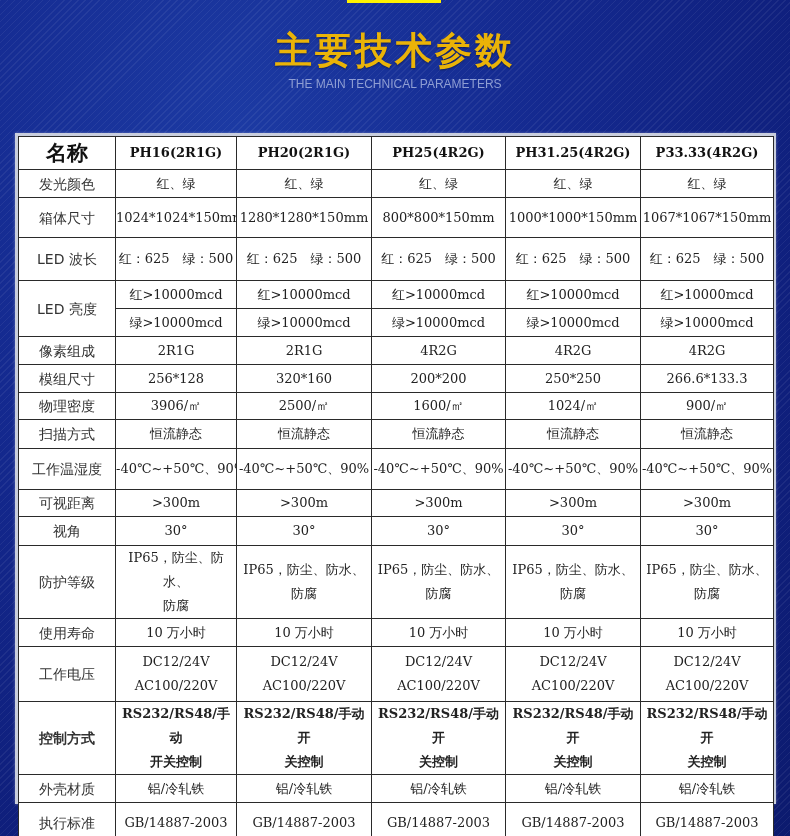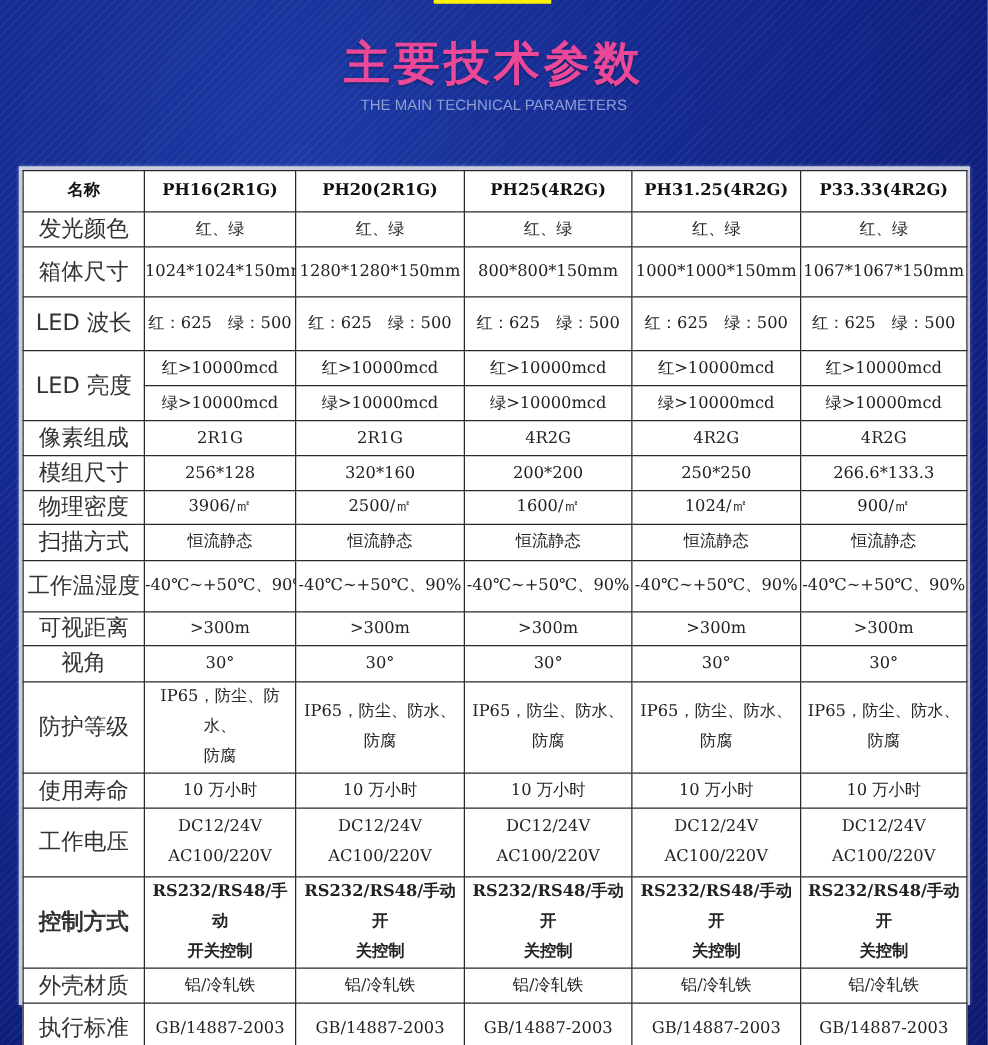--- a/index.html
+++ b/index.html
@@ -10,21 +10,21 @@
       repeating-linear-gradient(135deg, rgba(255,255,255,0.06) 0px, rgba(255,255,255,0.06) 1px, transparent 1px, transparent 5px),
       radial-gradient(ellipse at 30% 15%, #1c3aa3 0%, #14298f 40%, #0f1f7c 75%, #0c1a6e 100%);
     font-family: "DejaVu Sans", "Liberation Sans", sans-serif;
   }
   .top-bar {
     position: absolute; left: 347px; top: 0; width: 94px; height: 3px;
     background: #fff200;
   }
   .title {
     position: absolute; left: 0; top: 26px; width: 790px; text-align: center;
-    color: #ec4899; font-size: 37px; font-weight: bold; letter-spacing: 3px;
+    color: #eab308; font-size: 37px; font-weight: bold; letter-spacing: 3px;
     text-shadow: 0 1px 2px rgba(0,0,0,0.4);
   }
   .subtitle {
     position: absolute; left: 0; top: 77px; width: 790px; text-align: center;
     color: #8f9ed3; font-size: 12px; letter-spacing: 0px;
     font-family: "Liberation Sans", sans-serif;
   }
   .table-frame {
     position: absolute; left: 15px; top: 133px; width: 761px; height: 671px;
     background: #c9cedd; box-shadow: 0 0 3px rgba(255,255,255,0.3);
@@ -33,23 +33,23 @@
     position: absolute; left: 18px; top: 136px; width: 755px;
     border-collapse: collapse; background: #ffffff;
     table-layout: fixed;
   }
   td {
     border: 1px solid #2a2a2a; text-align: center; vertical-align: middle;
     color: #222; font-size: 13px; padding: 0; line-height: 24px;
     font-family: "DejaVu Serif", "Liberation Serif", serif;
     white-space: nowrap; overflow: hidden;
   }
-  td.label { font-family: "DejaVu Sans", "Liberation Sans", sans-serif; font-size: 18px; color: #333; }
+  td.label { font-family: "DejaVu Sans", "Liberation Sans", sans-serif; font-size: 14px; color: #333; }
   tr.head td { font-weight: bold; font-size: 13px; color: #111; }
-  tr.head td.label { font-size: 13px; }
+  tr.head td.label { font-size: 21px; }
   td.wrap { white-space: normal; line-height: 24px; }
   td .line { display: block; }
 </style>
 </head>
 <body>
 
 <div class="top-bar"></div>
 <div class="title">主要技术参数</div>
 <div class="subtitle">THE MAIN TECHNICAL PARAMETERS</div>
 

